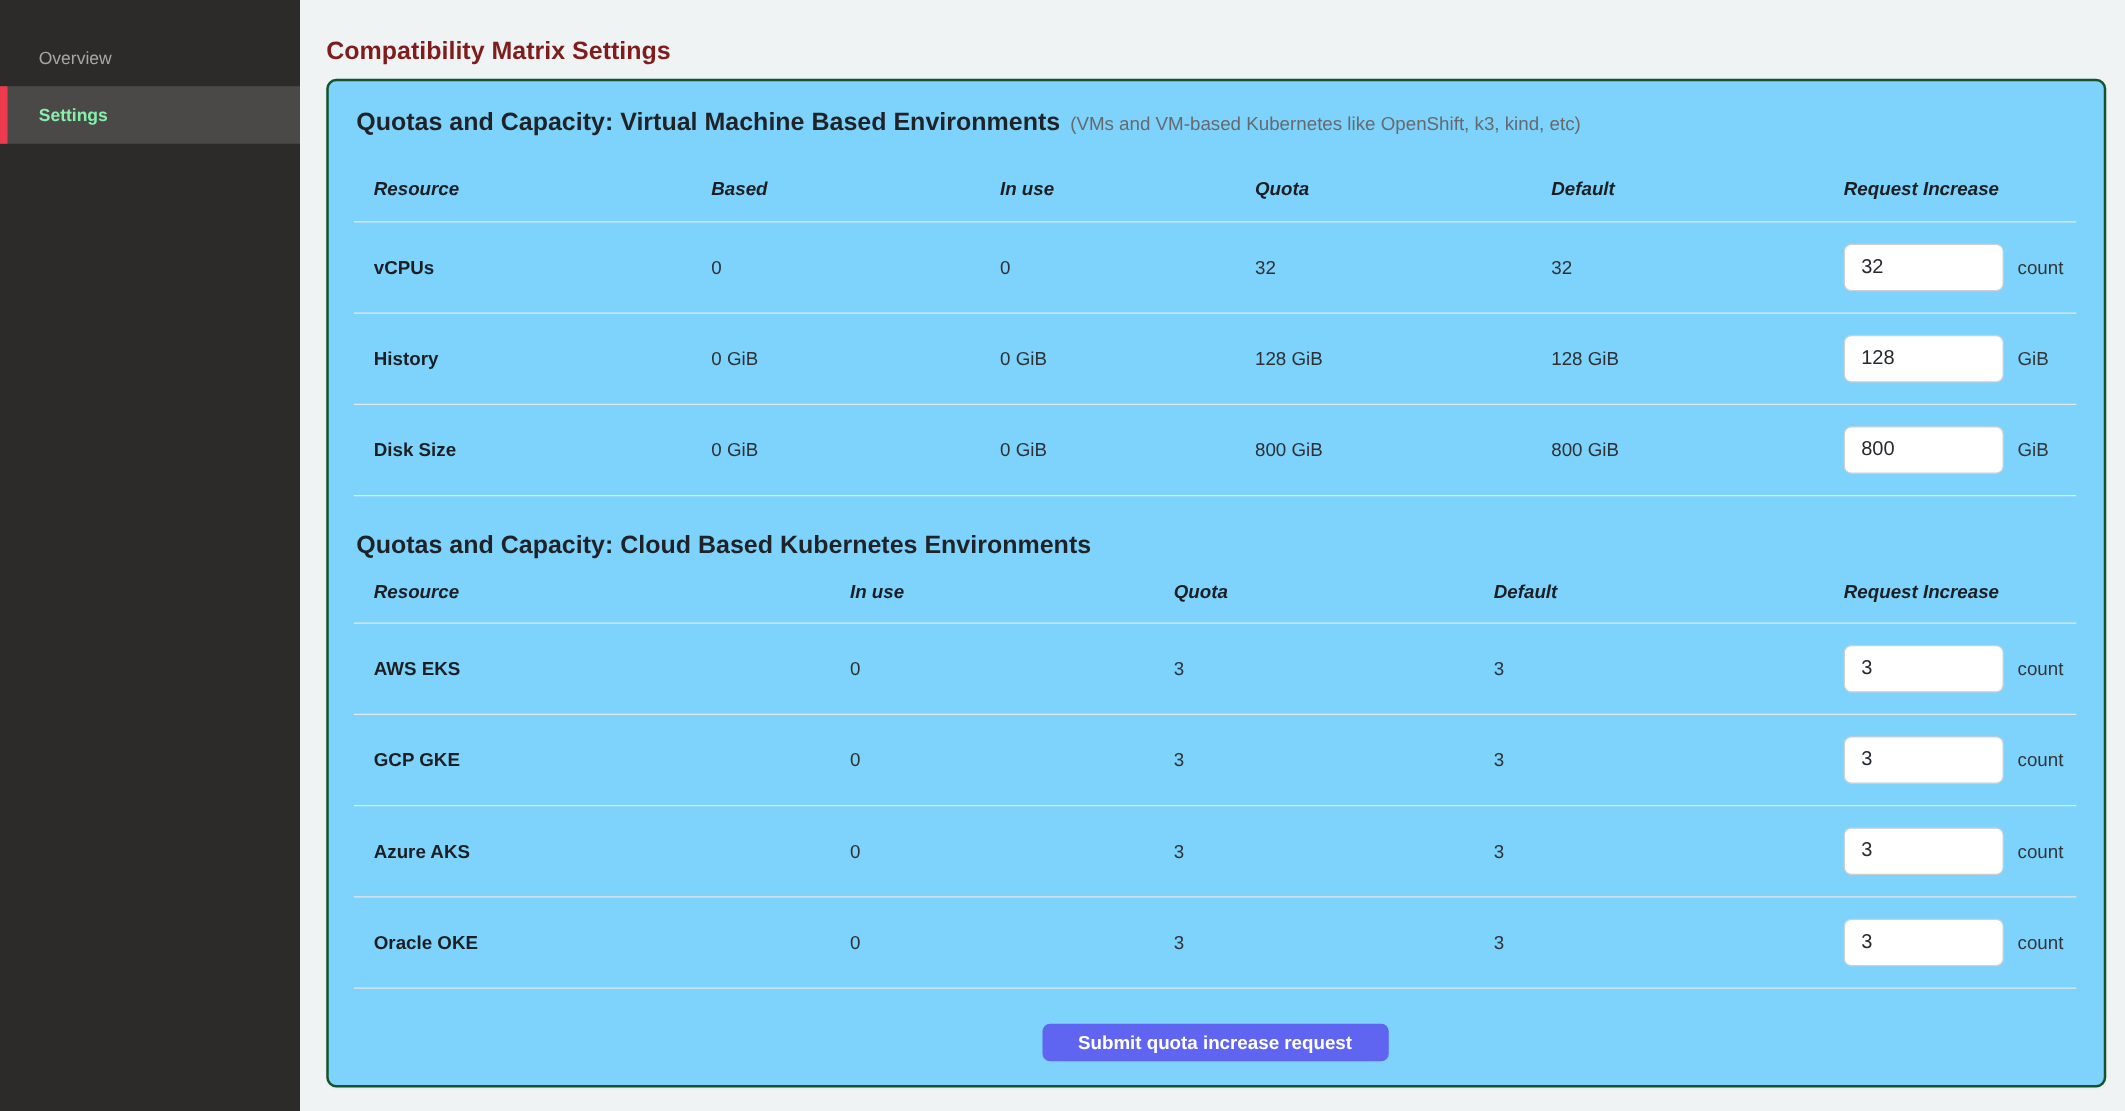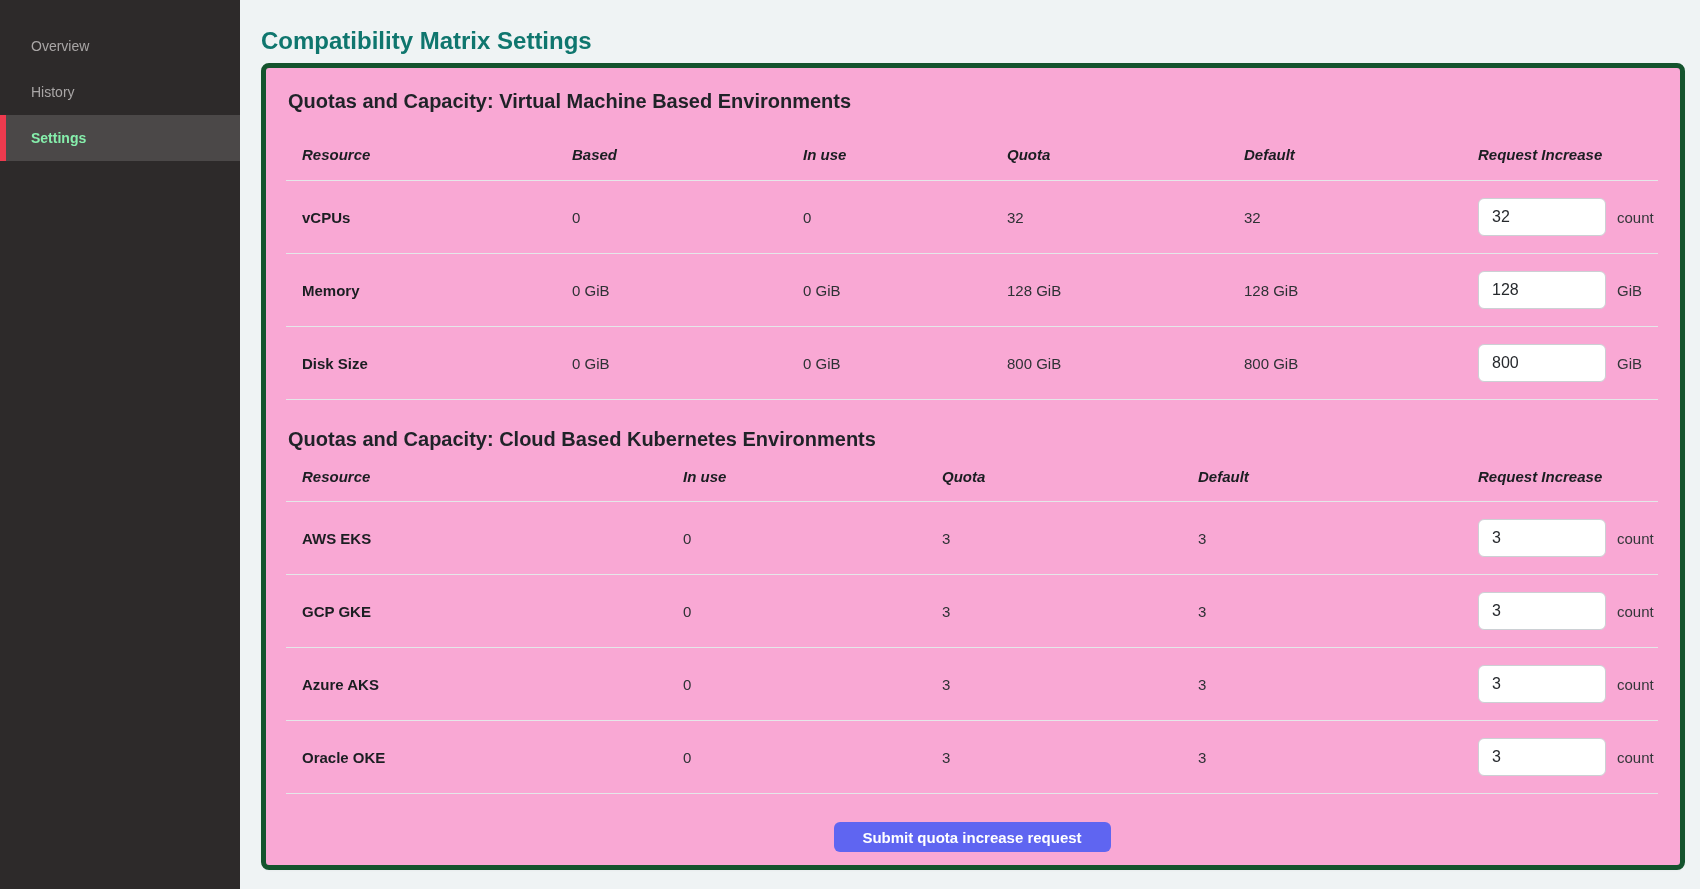--- a/index.html
+++ b/index.html
@@ -47,29 +47,29 @@
     display:none;
   }
   .nav-item.active .active-bar{display:block;}
 
   
   .main{
     flex:1;
     padding:26px 15px 0 21px;
   }
   .page-title{
-    font-size:24px;
+    font-size:20px;
     line-height:30px;
     font-weight:700;
-    color:#0f766e;
+    color:#7f1d1d;
     margin-bottom:7px;
   }
   .card{
-    background:#f9a8d4;
-    border:5px solid #14532d;
+    background:#7dd3fc;
+    border:2px solid #14532d;
     border-radius:8px;
     width:1424px;
     height:807px;
     padding:21px 22px 22px 20px;
     box-shadow:0 1px 2px rgba(0,0,0,0.03);
   }
   .sec-head{
     display:flex;align-items:baseline;gap:8px;
     margin-left:2px;
   }
@@ -153,38 +153,35 @@
 </head>
 <body>
 
 <div class="app">
 
   <aside class="sidebar">
     <div class="nav-item">
 
       <span>Overview</span>
     </div>
-    <div class="nav-item">
-
-      <span>History</span>
-    </div>
     <div class="nav-item active">
       <span class="active-bar"></span>
       <span>Settings</span>
     </div>
   </aside>
 
   <main class="main">
     <h1 class="page-title">Compatibility Matrix Settings</h1>
 
     <div class="card">
 
       <section>
         <div class="sec-head">
           <h2 class="sec-title">Quotas and Capacity: Virtual Machine Based Environments</h2>
+          <span class="sec-sub">(VMs and VM-based Kubernetes like OpenShift, k3, kind, etc)</span>
         </div>
         <div class="thead h1 grid6">
           <div class="hcell">Resource</div>
           <div class="hcell">Based</div>
           <div class="hcell">In use</div>
           <div class="hcell">Quota</div>
           <div class="hcell">Default</div>
           <div class="hcell">Request Increase</div>
         </div>
         <div id="vm-rows">
@@ -193,21 +190,21 @@
               <div class="cell">0</div>
               <div class="cell">0</div>
               <div class="cell">32</div>
               <div class="cell">32</div>
               <div class="cell request">
                 <input type="text" class="qinput" value="32" style="">
                 <span class="unit">count</span>
               </div>
             </div>
             <div class="trow grid6">
-              <div class="cell resource">Memory</div>
+              <div class="cell resource">History</div>
               <div class="cell">0 GiB</div>
               <div class="cell">0 GiB</div>
               <div class="cell">128 GiB</div>
               <div class="cell">128 GiB</div>
               <div class="cell request">
                 <input type="text" class="qinput" value="128" style="">
                 <span class="unit">GiB</span>
               </div>
             </div>
             <div class="trow grid6">

